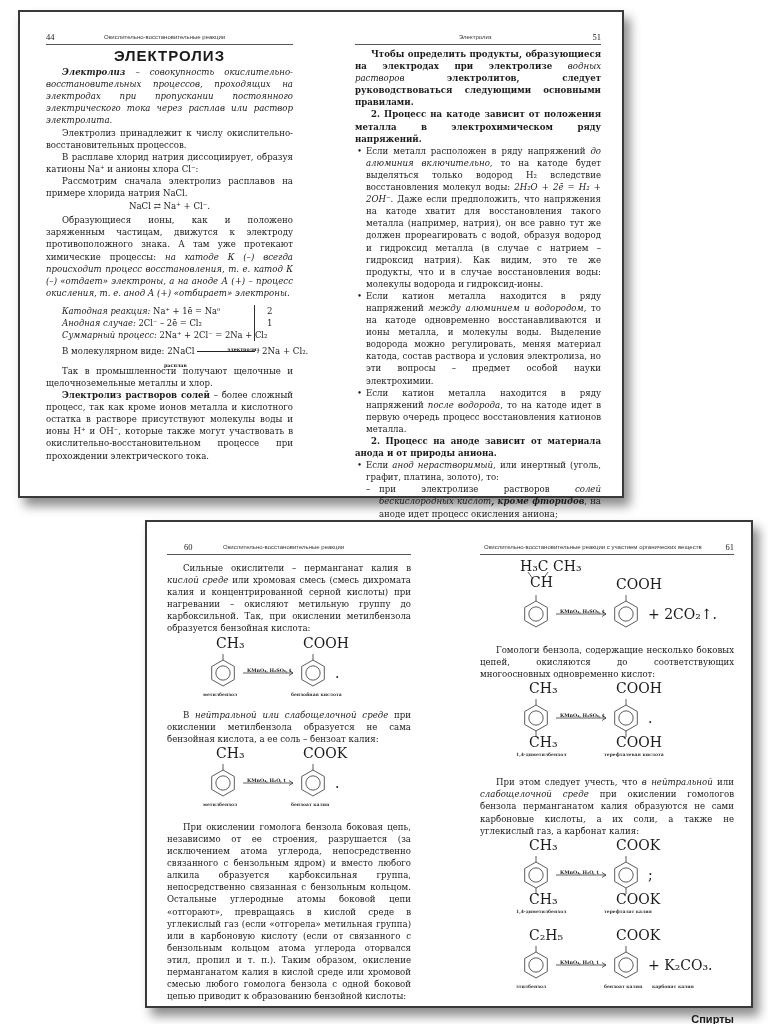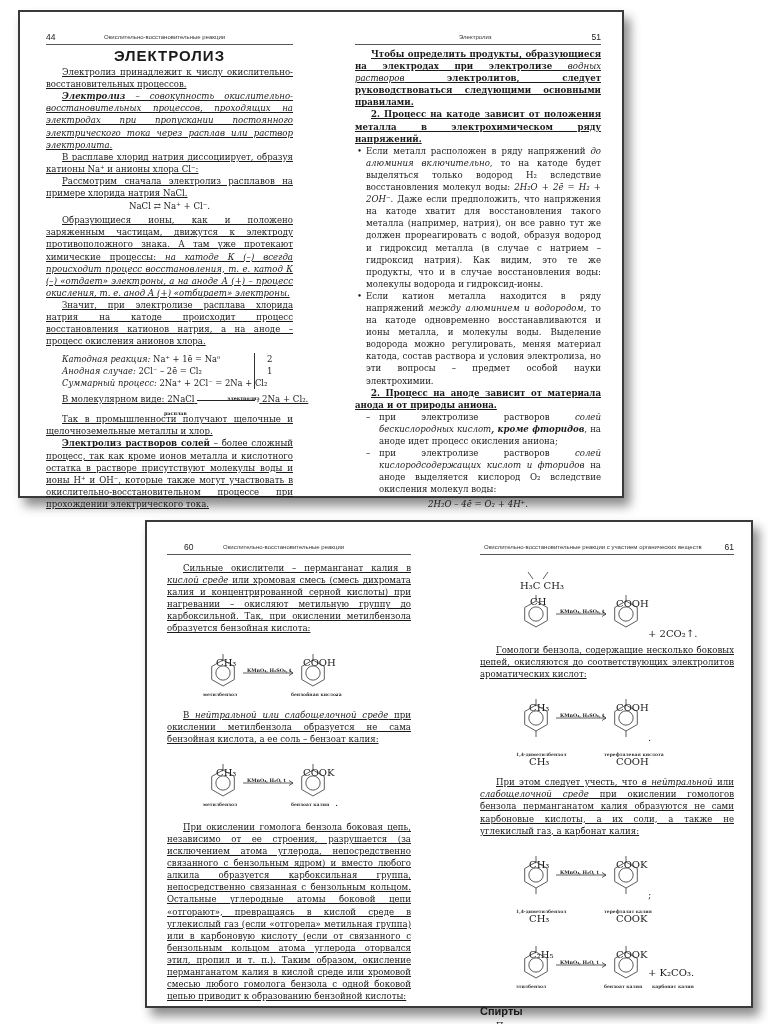--- a/index.html
+++ b/index.html
@@ -5,62 +5,61 @@
   html, body { margin:0; padding:0; }
   body { width:768px; height:1024px; background:#ffffff; position:relative; overflow:hidden;
          font-family:"DejaVu Serif", serif; color:#1a1a1a; }
   .spread { position:absolute; background:#fff; border:2px solid #3a3a3a;
             box-shadow: 6px 8px 10px rgba(0,0,0,0.45); box-sizing:border-box; }
   #spread-top { left:18px; top:10px; width:606px; height:488px; }
   #spread-bottom { left:145px; top:520px; width:608px; height:488px; }
   .page { position:absolute; top:0; bottom:0; font-size:8.6px; line-height:12.1px; }
   .runhead { position:absolute; top:22px; left:0; right:0; height:10px; border-bottom:1px solid #555;
              font-family:"Liberation Sans", sans-serif; font-size:6.2px; color:#333; }
-  .runhead .num { position:absolute; bottom:1px; font-size:8.5px; color:#222; }
+  .runhead .num { position:absolute; bottom:1px; font-size:8.5px; color:#222;font-family:Liberation Serif, serif; }
   .runhead .title { position:absolute; bottom:1px; font-size:6px; }
   .body { position:absolute; top:36px; left:0; right:0; text-align:justify; }
   p { margin:0; }
-  .ind { text-indent:16px;text-decoration:underline; }
+  .ind { text-indent:16px; }
   .it { font-style:italic; }
   .b { font-weight:bold; }
   .center { text-align:center; }
   h1 { margin:2px 0 4px; text-align:center; font-family:"Liberation Sans", sans-serif; font-size:15px; font-weight:bold; letter-spacing:1px; }
-  h2 { margin:10px 0 3px; text-align:left; font-family:"Liberation Sans", sans-serif; font-size:11px; font-weight:bold; }
+  h2 { margin:18px 0 3px; text-align:right; font-family:"Liberation Sans", sans-serif; font-size:11px; font-weight:bold; }
   .bullet { position:relative; padding-left:11px; }
   .bullet::before { content:"•"; position:absolute; left:2px; }
   .dash { position:relative; padding-left:24px; }
   .dash::before { content:"–"; position:absolute; left:11px; }
   .reactions { position:relative; margin:6px 0 4px 16px; width:220px; }
   .reactions .row { height:12px; font-size:8.4px; }
   .reactions .coef { position:absolute; right:0; width:28px; border-left:1px solid #333; padding-left:12px; box-sizing:border-box; }
   .scheme { position:relative; height:70px; margin:2px 0; }
   .scheme svg { position:absolute; left:0; top:0; }
-  .chemtxt { position:absolute; font-size:10px; white-space:nowrap;margin-top:20px; }
+  .chemtxt { position:absolute; font-size:14px; white-space:nowrap; }
   .chemlbl { position:absolute; font-size:4.5px; font-weight:bold; white-space:nowrap; color:#333; }
   .arrowlbl { position:absolute; font-size:4.8px; font-weight:bold; white-space:nowrap; }
 </style>
 </head>
 <body>
 
 <div id="spread-top" class="spread">
 
   <div class="page" style="left:26px; width:247px;">
     <div class="runhead">
       <span class="num" style="left:0">44</span>
       <span class="title" style="left:58px">Окислительно-восстановительные реакции</span>
     </div>
     <div class="body">
       <h1>ЭЛЕКТРОЛИЗ</h1>
+      <p class="ind it"><span class="b">Электролиз</span><span> – совокупность окислительно-восстановительных процессов, проходящих на электродах при пропускании постоянного электрического тока через расплав или раствор электролита.</span></p>
       <p class="ind">Электролиз принадлежит к числу окислительно-восстановительных процессов.</p>
-      <p class="ind it"><span class="b">Электролиз</span><span> – совокупность окислительно-восстановительных процессов, проходящих на электродах при пропускании постоянного электрического тока через расплав или раствор электролита.</span></p>
       <p class="ind">В расплаве хлорид натрия диссоциирует, образуя катионы Na⁺ и анионы хлора Cl⁻:</p>
       <p class="ind">Рассмотрим сначала электролиз расплавов на примере хлорида натрия NaCl.</p>
       <p class="center" style="margin:1px 0 2px">NaCl ⇄ Na⁺ + Cl⁻.</p>
       <p class="ind"><span>Образующиеся ионы, как и положено заряженным частицам, движутся к электроду противоположного знака. А там уже протекают химические процессы: </span><span class="it">на катоде К (–) всегда происходит процесс восстановления, т. е. катод К (–) «отдает» электроны, а на аноде А (+) – процесс окисления, т. е. анод А (+) «отбирает» электроны.</span></p>
-      <p class="ind">Значит, при электролизе расплава хлорида натрия на катоде происходит процесс восстановления катионов натрия, а на аноде – процесс окисления анионов хлора.</p>
       <div class="reactions">
         <div class="coef" style="top:0; height:36px;">
           <div>2</div>
           <div>1</div>
         </div>
         <div class="row"><span class="it">Катодная реакция:</span> <span>Na⁺ + 1ē = Na⁰</span></div>
         <div class="row"><span class="it">Анодная случае:</span> <span>2Cl⁻ – 2ē = Cl₂</span></div>
         <div class="row"><span class="it">Суммарный процесс:</span> <span>2Na⁺ + 2Cl⁻ = 2Na + Cl₂</span></div>
       </div>
       <p class="ind" style="position:relative; height:20px; white-space:nowrap;">
@@ -81,21 +80,23 @@
   <div class="page" style="left:335px; width:246px;">
     <div class="runhead">
       <span class="title" style="left:104px">Электролиз</span>
       <span class="num" style="right:0">51</span>
     </div>
     <div class="body">
       <p class="ind b"><span>Чтобы определить продукты, образующиеся на электродах при электролизе </span><span class="it" style="font-weight:normal">водных растворов</span><span> электролитов, следует руководствоваться следующими основными правилами.</span></p>
       <p class="ind b">2. Процесс на катоде зависит от положения металла в электрохимическом ряду напряжений.</p>
       <p class="bullet"><span>Если металл расположен в ряду напряжений </span><span class="it">до алюминия включительно</span><span>, то на катоде будет выделяться только водород H₂ вследствие восстановления молекул воды: </span><span class="it">2H₂O + 2ē = H₂ + 2OH⁻</span><span>. Даже если предположить, что напряжения на катоде хватит для восстановления такого металла (например, натрия), он все равно тут же должен прореагировать с водой, образуя водород и гидроксид металла (в случае с натрием – гидроксид натрия). Как видим, это те же продукты, что и в случае восстановления воды: молекулы водорода и гидроксид-ионы.</span></p>
       <p class="bullet"><span>Если катион металла находится в ряду напряжений </span><span class="it">между алюминием и водородом</span><span>, то на катоде одновременно восстанавливаются и ионы металла, и молекулы воды. Выделение водорода можно регулировать, меняя материал катода, состав раствора и условия электролиза, но эти вопросы – предмет особой науки электрохимии.</span></p>
+      <p class="bullet"><span>Если катион металла находится в ряду напряжений </span><span class="it">после водорода</span><span>, то на катоде идет в первую очередь процесс восстановления катионов металла.</span></p>
       <p class="ind b">2. Процесс на аноде зависит от материала анода и от природы аниона.</p>
+      <p class="bullet"><span>Если </span><span class="it">анод нерастворимый</span><span>, или инертный (уголь, графит, платина, золото), то:</span></p>
       <p class="dash"><span>при электролизе растворов </span><span class="it">солей бескислородных кислот</span><span class="it b">, кроме фторидов</span><span>, на аноде идет процесс окисления аниона;</span></p>
       <p class="dash"><span>при электролизе растворов </span><span class="it">солей кислородсодержащих кислот и фторидов</span><span> на аноде выделяется кислород O₂ вследствие окисления молекул воды:</span></p>
       <p class="center it" style="margin-top:3px">2H₂O – 4ē = O₂ + 4H⁺.</p>
     </div>
   </div>
 </div>
 
 <div id="spread-bottom" class="spread">
 
   <div class="page" style="left:20px; width:244px;">
@@ -165,21 +166,21 @@
             <polyline points="122,51.5 126,54 122,56.5" fill="none" stroke="#333" stroke-width="0.8"></polyline>
             <line x1="48" y1="12" x2="53" y2="19" stroke="#333" stroke-width="0.8"></line>
             <line x1="68" y1="12" x2="63" y2="19" stroke="#333" stroke-width="0.8"></line>
           </svg>
           <span class="arrowlbl" style="left: 80px; top: 45px;">KMnO₄, H₂SO₄, t</span>
           <span class="chemtxt" style="left: 40px; top: 0px;">H₃C  CH₃</span>
           <span class="chemtxt" style="left: 50px; top: 16px;">CH</span>
           <span class="chemtxt" style="left: 136px; top: 18px;">COOH</span>
           <span class="chemtxt" style="left: 168px; top: 48px;">+ 2CO₂↑.</span>
         </div>
-      <p class="ind">Гомологи бензола, содержащие несколько боковых цепей, окисляются до соответствующих электролитов ароматических кислот:</p>
+      <p class="ind">Гомологи бензола, содержащие несколько боковых цепей, окисляются до соответствующих многоосновных одновременно кислот:</p>
       <div class="scheme" style="height:92px">
           <svg width="260" height="100">
             <polygon points="56.0,23.0 67.3,29.5 67.3,42.5 56.0,49.0 44.7,42.5 44.7,29.5" fill="none" stroke="#333" stroke-width="0.8"></polygon>
             <circle cx="56" cy="36" r="7.15" fill="none" stroke="#333" stroke-width="0.8"></circle>
             <polygon points="146.0,23.0 157.3,29.5 157.3,42.5 146.0,49.0 134.7,42.5 134.7,29.5" fill="none" stroke="#333" stroke-width="0.8"></polygon>
             <circle cx="146" cy="36" r="7.15" fill="none" stroke="#333" stroke-width="0.8"></circle>
             <line x1="56" y1="23" x2="56" y2="17" stroke="#333" stroke-width="0.8"></line>
             <line x1="146" y1="23" x2="146" y2="17" stroke="#333" stroke-width="0.8"></line>
             <line x1="76" y1="36" x2="126" y2="36" stroke="#333" stroke-width="0.8"></line>
             <polyline points="122,33.5 126,36 122,38.5" fill="none" stroke="#333" stroke-width="0.8"></polyline>
@@ -228,19 +229,19 @@
             <line x1="146" y1="23" x2="146" y2="17" stroke="#333" stroke-width="0.8"></line>
             <line x1="76" y1="36" x2="126" y2="36" stroke="#333" stroke-width="0.8"></line>
             <polyline points="122,33.5 126,36 122,38.5" fill="none" stroke="#333" stroke-width="0.8"></polyline>
           </svg>
           <span class="arrowlbl" style="left: 80px; top: 27px;">KMnO₄, H₂O, t</span>
           <span class="chemtxt" style="left: 49px; top: 0px;">C₂H₅</span>
           <span class="chemtxt" style="left: 136px; top: 0px;">COOK</span>
           <span class="chemlbl" style="left: 36px; top: 52px;">этилбензол</span>
           <span class="chemlbl" style="left: 124px; top: 52px;">бензоат калия</span>
           <span class="chemlbl" style="left: 172px; top: 52px;">карбонат калия</span>
-          <span class="chemtxt" style="left: 168px; top: 18px;">+ K₂CO₃.</span>
+          <span class="chemtxt" style="left: 168px; top: 30px;">+ K₂CO₃.</span>
         </div>
       <h2>Спирты</h2>
       <p class="ind">Появление атома кислорода в молекуле спирта вызывает сильный индуктивный эффект. Как показано на рисунке, атом сильно электроотрицательного кислорода</p>
     </div>
   </div>
 </div>
 
 </body></html>

